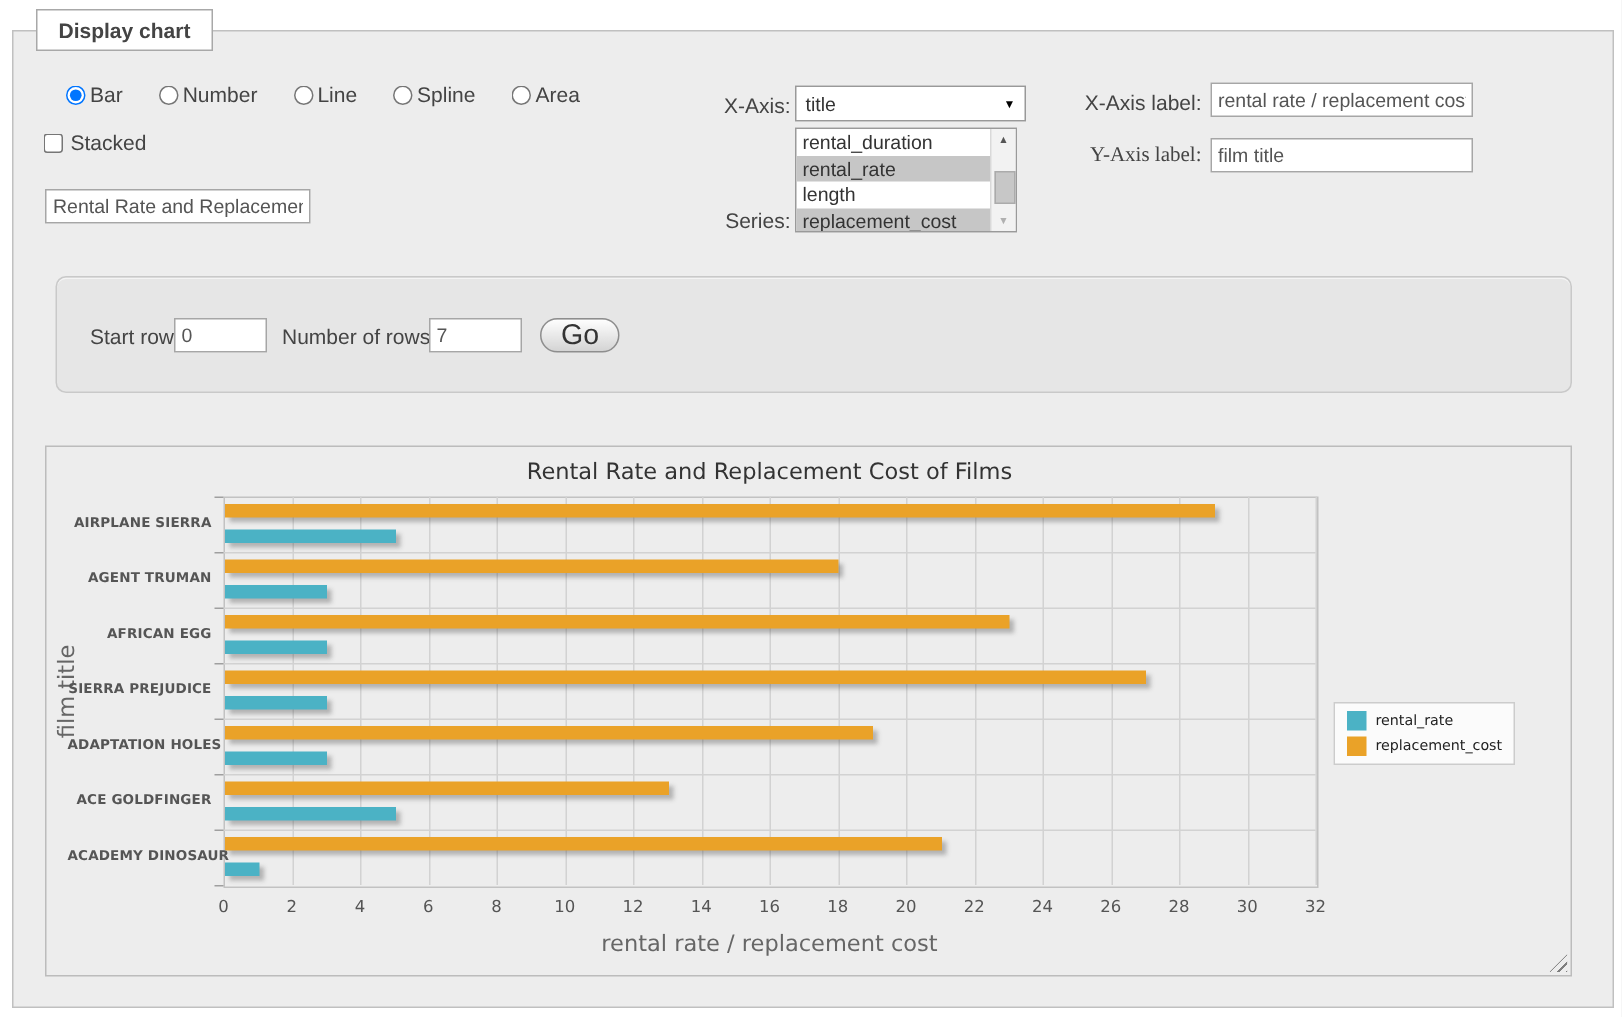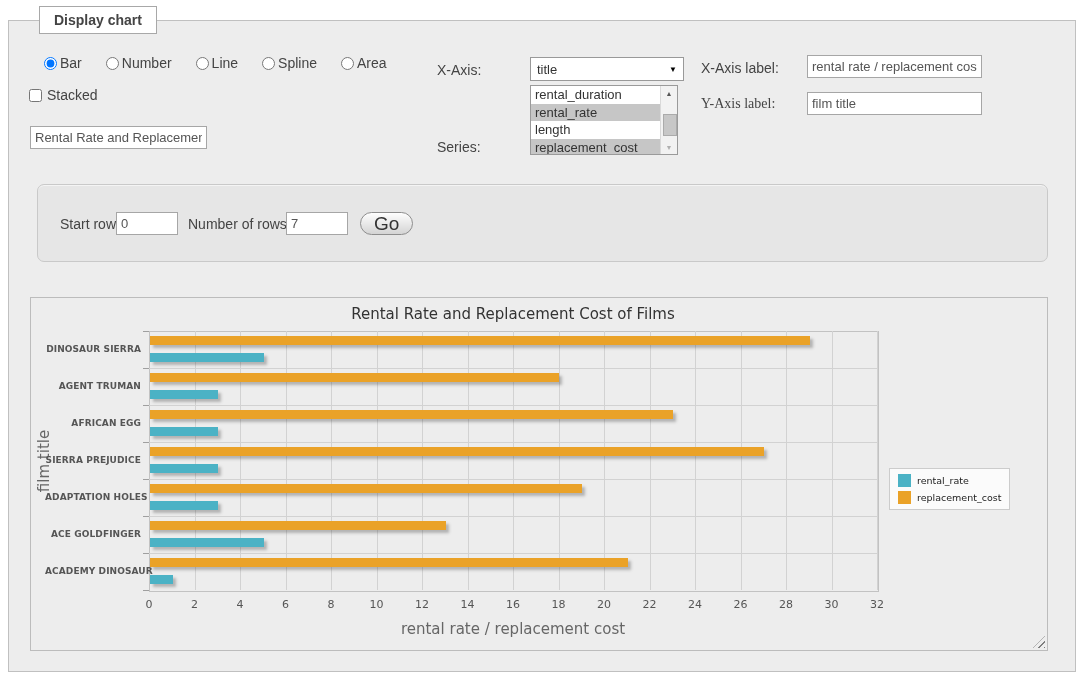--- a/index.html
+++ b/index.html
@@ -1,30 +1,30 @@
 <!DOCTYPE html>
 <html><head>
 <meta charset="utf-8">
 <style>
   html,body{margin:0;padding:0;}
   body{width:1081px;height:681px;background:#fff;position:relative;
        font-family:"Liberation Sans",sans-serif;color:#444;overflow:hidden;}
   .abs{position:absolute;}
   
   .fieldset{left:8px;top:20px;width:1066px;height:650px;border:1px solid #c0c0c0;background:#ededed;}
-  .legendbox{left:39px;top:6px;background:#fff;border:1px solid #a8a8a8;padding:5px 14px;
+  .legendbox{left:24px;top:6px;background:#fff;border:1px solid #a8a8a8;padding:5px 14px;
              font-size:14px;font-weight:bold;color:#444;}
   
   .radiorow{left:32px;top:55px;display:flex;align-items:center;gap:4px;font-size:14px;}
   .radiorow label{display:flex;align-items:center;gap:3px;margin-right:8px;padding-left:12px;}
   .chkrow{left:29px;top:87px;display:flex;align-items:center;gap:5px;font-size:14px;}
   input[type=radio],input[type=checkbox]{margin:0;width:13px;height:13px;}
   .txt{border:1px solid #a6a6a6;background:#fff;font-family:"Liberation Sans",sans-serif;
        font-size:13px;color:#555;padding:1px 4px;box-sizing:border-box;height:23px;}
-  .lbl{font-size:14px;color:#444;text-align:left;}
+  .lbl{font-size:14px;color:#444;text-align:right;}
   
   .select{left:530px;top:57px;width:154px;height:24px;border:1px solid #999;background:#fff;
           box-sizing:border-box;display:flex;align-items:center;font-size:13px;color:#333;
           padding:0 6px;cursor:default;}
   .select .val{flex:1;}
   .select .arrow{font-size:8px;color:#000;}
   
   .listbox{left:530px;top:85px;width:148px;height:70px;border:1px solid #9a9a9a;background:#fff;
            box-sizing:border-box;display:flex;}
   .opts{flex:1;overflow:hidden;}
@@ -169,21 +169,21 @@
     <div style="position: absolute; left: 112px; top: 33px; width: 6px; height: 1px; background: rgb(159, 159, 159);"></div>
     <div style="position: absolute; left: 112px; top: 70px; width: 6px; height: 1px; background: rgb(159, 159, 159);"></div>
     <div style="position: absolute; left: 112px; top: 107px; width: 6px; height: 1px; background: rgb(159, 159, 159);"></div>
     <div style="position: absolute; left: 112px; top: 144px; width: 6px; height: 1px; background: rgb(159, 159, 159);"></div>
     <div style="position: absolute; left: 112px; top: 181px; width: 6px; height: 1px; background: rgb(159, 159, 159);"></div>
     <div style="position: absolute; left: 112px; top: 218px; width: 6px; height: 1px; background: rgb(159, 159, 159);"></div>
     <div style="position: absolute; left: 112px; top: 255px; width: 6px; height: 1px; background: rgb(159, 159, 159);"></div>
     <div style="position: absolute; left: 112px; top: 292px; width: 6px; height: 1px; background: rgb(159, 159, 159);"></div>
     <div style="position: absolute; left: 119px; top: 38px; width: 660px; height: 9px; background: rgb(234, 162, 40); box-shadow: rgba(70, 70, 70, 0.35) 3px 3px 3px;"></div>
     <div style="position: absolute; left: 119px; top: 55px; width: 114px; height: 9px; background: rgb(75, 178, 197); box-shadow: rgba(70, 70, 70, 0.35) 3px 3px 3px;"></div>
-    <div style="position: absolute; left: 14px; top: 45.5px; width: 96px; text-align: right; font: 700 9px &quot;DejaVu Sans&quot;, sans-serif; color: rgb(85, 85, 85); letter-spacing: 0.1px; white-space: nowrap;">DINOSAUR SIERRA</div>
+    <div style="position: absolute; left: 14px; top: 45.5px; width: 96px; text-align: right; font: 700 9px &quot;DejaVu Sans&quot;, sans-serif; color: rgb(85, 85, 85); letter-spacing: 0.1px; white-space: nowrap;">AIRPLANE SIERRA</div>
     <div style="position: absolute; left: 119px; top: 75px; width: 409px; height: 9px; background: rgb(234, 162, 40); box-shadow: rgba(70, 70, 70, 0.35) 3px 3px 3px;"></div>
     <div style="position: absolute; left: 119px; top: 92px; width: 68px; height: 9px; background: rgb(75, 178, 197); box-shadow: rgba(70, 70, 70, 0.35) 3px 3px 3px;"></div>
     <div style="position: absolute; left: 14px; top: 82.5px; width: 96px; text-align: right; font: 700 9px &quot;DejaVu Sans&quot;, sans-serif; color: rgb(85, 85, 85); letter-spacing: 0.1px; white-space: nowrap;">AGENT TRUMAN</div>
     <div style="position: absolute; left: 119px; top: 112px; width: 523px; height: 9px; background: rgb(234, 162, 40); box-shadow: rgba(70, 70, 70, 0.35) 3px 3px 3px;"></div>
     <div style="position: absolute; left: 119px; top: 129px; width: 68px; height: 9px; background: rgb(75, 178, 197); box-shadow: rgba(70, 70, 70, 0.35) 3px 3px 3px;"></div>
     <div style="position: absolute; left: 14px; top: 119.5px; width: 96px; text-align: right; font: 700 9px &quot;DejaVu Sans&quot;, sans-serif; color: rgb(85, 85, 85); letter-spacing: 0.1px; white-space: nowrap;">AFRICAN EGG</div>
     <div style="position: absolute; left: 119px; top: 149px; width: 614px; height: 9px; background: rgb(234, 162, 40); box-shadow: rgba(70, 70, 70, 0.35) 3px 3px 3px;"></div>
     <div style="position: absolute; left: 119px; top: 166px; width: 68px; height: 9px; background: rgb(75, 178, 197); box-shadow: rgba(70, 70, 70, 0.35) 3px 3px 3px;"></div>
     <div style="position: absolute; left: 14px; top: 156.5px; width: 96px; text-align: right; font: 700 9px &quot;DejaVu Sans&quot;, sans-serif; color: rgb(85, 85, 85); letter-spacing: 0.1px; white-space: nowrap;">SIERRA PREJUDICE</div>
     <div style="position: absolute; left: 119px; top: 186px; width: 432px; height: 9px; background: rgb(234, 162, 40); box-shadow: rgba(70, 70, 70, 0.35) 3px 3px 3px;"></div>

